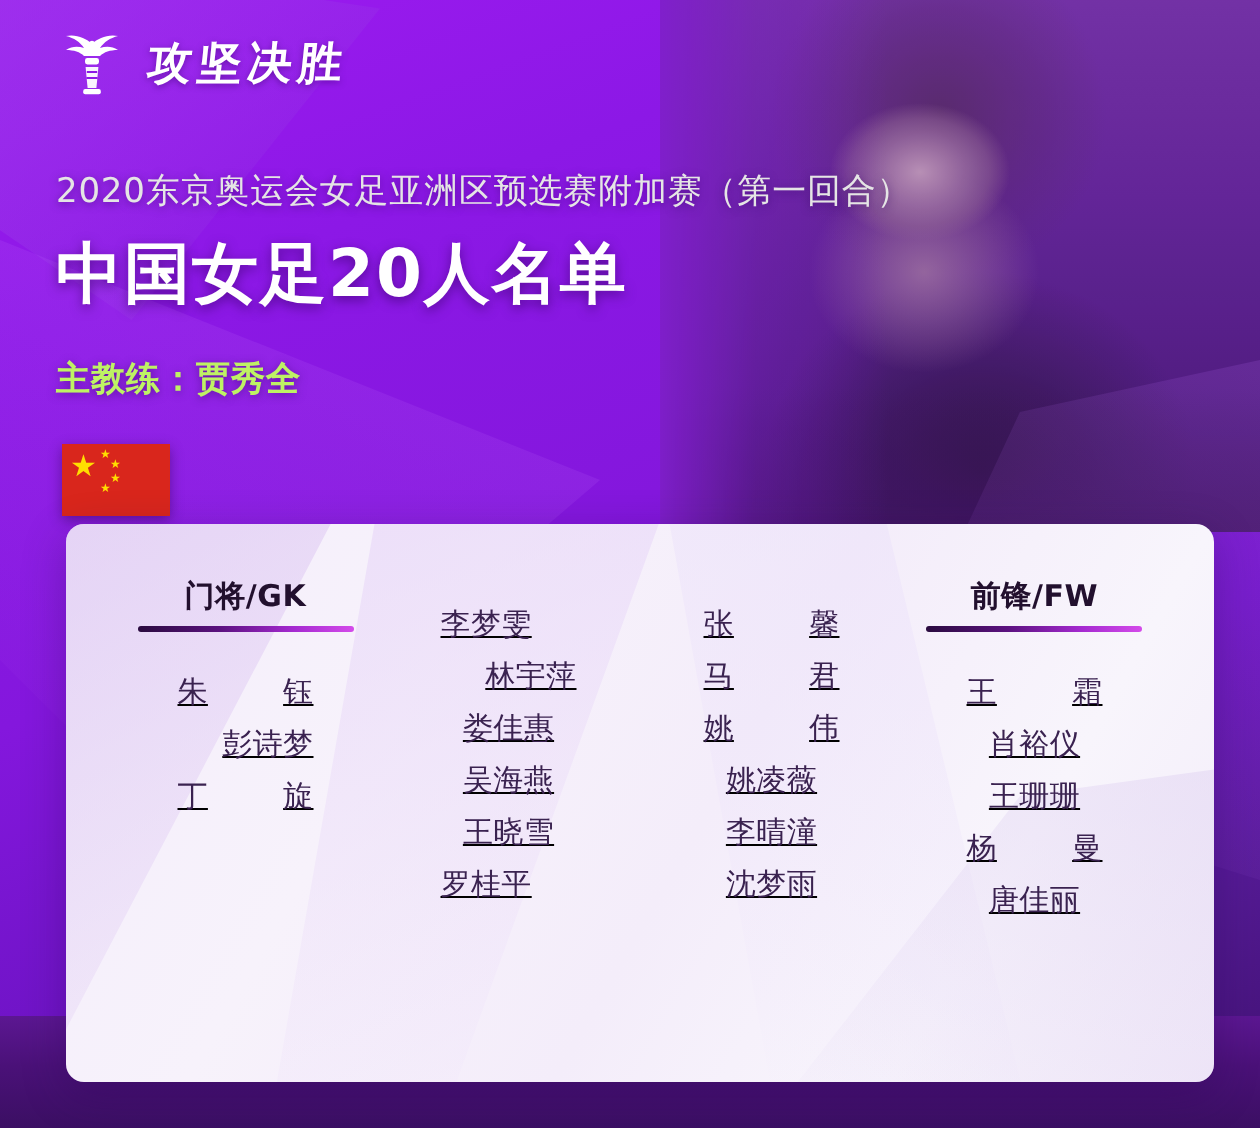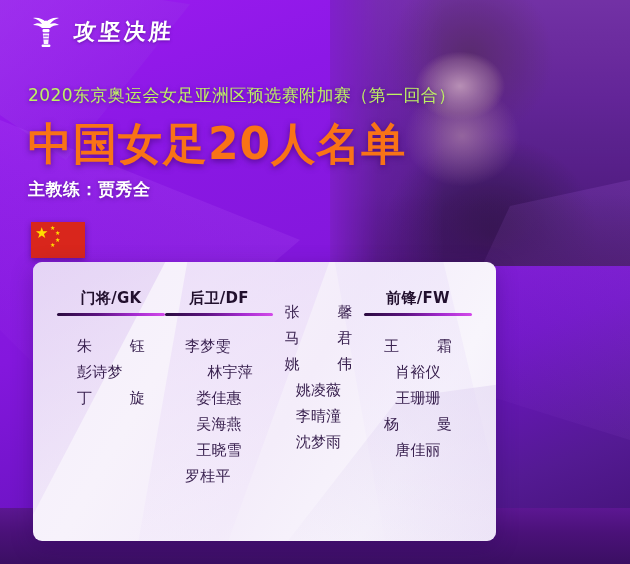--- a/index.html
+++ b/index.html
@@ -56,52 +56,53 @@
   .logo-text{
     color:#ffffff;font-size:22px;letter-spacing:3px;font-weight:700;
     font-family:"DejaVu Serif","Liberation Serif",serif;
     text-shadow:0 1px 3px rgba(60,0,110,.5);
     transform:skewX(-6deg);
   }
 
   
   .subtitle{
     position:absolute;left:28px;top:84px;
-    color:#bef264;font-size:17px;letter-spacing:.4px;white-space:nowrap;
+    color:#e5e5e5;font-size:17px;letter-spacing:.4px;white-space:nowrap;
     text-shadow:0 1px 4px rgba(50,0,95,.55);
   }
   .title{
     position:absolute;left:28px;top:115px;
-    color:#f97316;font-size:44px;font-weight:700;letter-spacing:1px;white-space:nowrap;
+    color:#ffffff;font-size:33px;font-weight:700;letter-spacing:1px;white-space:nowrap;
     text-shadow:0 2px 6px rgba(55,0,100,.6);
   }
   .coach{
     position:absolute;left:28px;top:178px;
-    color:#ffffff;font-size:17px;font-weight:700;letter-spacing:.5px;white-space:nowrap;
+    color:#bef264;font-size:17px;font-weight:700;letter-spacing:.5px;white-space:nowrap;
     text-shadow:0 1px 4px rgba(50,0,95,.5);
   }
 
   
   .flag{
     position:absolute;left:31px;top:222px;width:54px;height:36px;
     background:#d9261c;box-shadow:0 2px 6px rgba(40,0,70,.45);
   }
   .star{position:absolute;color:#ffde00;line-height:1;}
   .star.big{font-size:15px;left:4px;top:4px;}
   .star.s1{font-size:6px;left:19px;top:3px;}
   .star.s2{font-size:6px;left:24px;top:8px;}
   .star.s3{font-size:6px;left:24px;top:15px;}
   .star.s4{font-size:6px;left:19px;top:20px;}
 
   
   .card{
-    position:absolute;left:33px;top:262px;width:463px;height:279px;
+    position:absolute;left:33px;top:262px;width:574px;height:279px;
     border-radius:9px;overflow:hidden;
     background:linear-gradient(120deg,#f4eefb 0%,#f7f2fb 30%,#f4edfa 55%,#f8f5fc 78%,#f2ebf9 100%);
     box-shadow:0 6px 22px rgba(40,0,80,.30);
+    text-decoration:underline;
   }
   .card-shard-1{
     position:absolute;left:-30px;top:-20px;width:240px;height:330px;
     background:linear-gradient(150deg,rgba(214,186,240,.55),rgba(240,230,250,0));
     clip-path:polygon(0 0,72% 0,0 100%);
   }
   .card-shard-2{
     position:absolute;left:100px;top:-10px;width:200px;height:320px;
     background:linear-gradient(165deg,rgba(232,215,248,.7),rgba(248,243,253,.1));
     clip-path:polygon(28% 0,100% 0,42% 100%,0 100%);
@@ -189,35 +190,31 @@
       <div class="col">
         <div class="col-head">
           <span class="label">门将/GK</span>
           <span class="rule"></span>
         </div>
         <div class="names">
           <div class="name" style="padding: 0px 8px;">
               <span>朱</span>
               <span>钰</span>
             </div>
-          <div class="name" style="justify-content: flex-start;">
+          <div class="name" style="justify-content: flex-end;">
               <span>彭诗梦</span>
             </div>
           <div class="name" style="padding: 0px 8px;">
               <span>丁</span>
               <span>旋</span>
             </div>
         </div>
       </div>
 
       <div class="col">
-        <div class="col-head">
-          <span class="label">后卫/DF</span>
-          <span class="rule"></span>
-        </div>
         <div class="names">
           <div class="name" style="justify-content: flex-start;">
               <span>李梦雯</span>
             </div>
           <div class="name" style="justify-content: flex-end;">
               <span>林宇萍</span>
             </div>
           <div class="name" style="justify-content: center;">
               <span>娄佳惠</span>
             </div>

